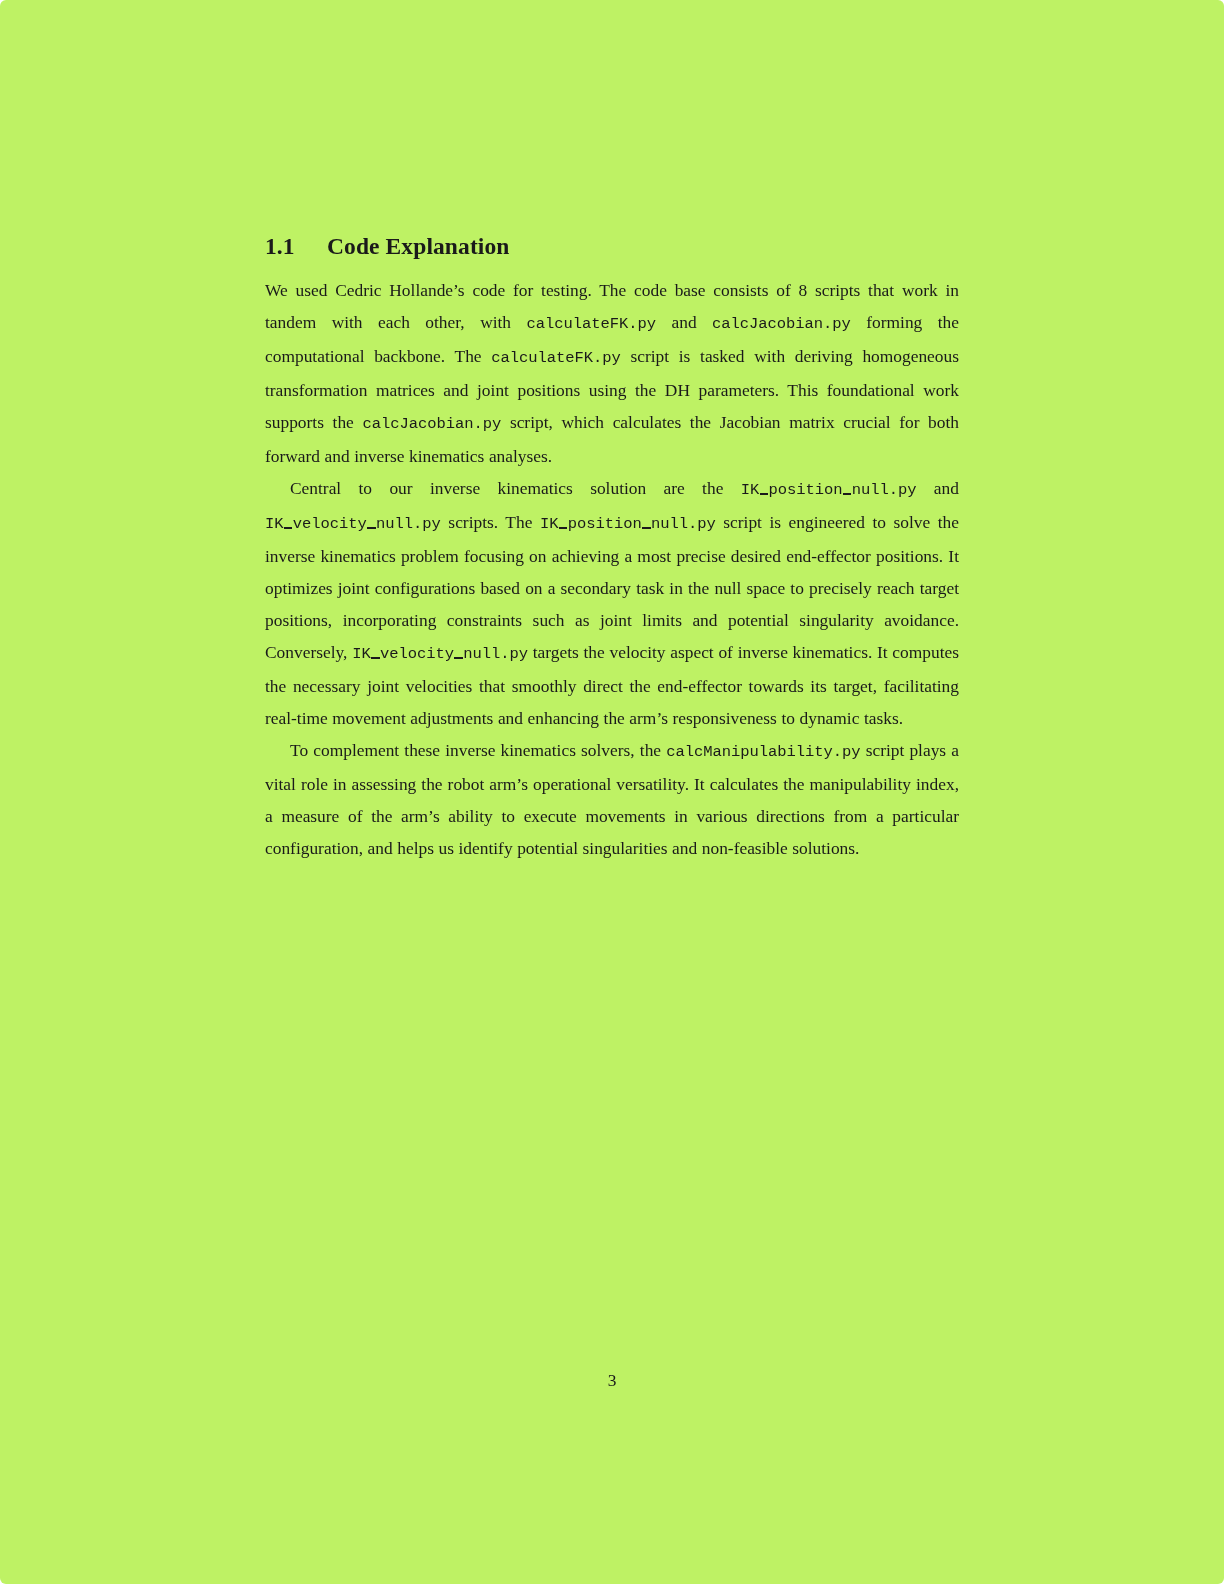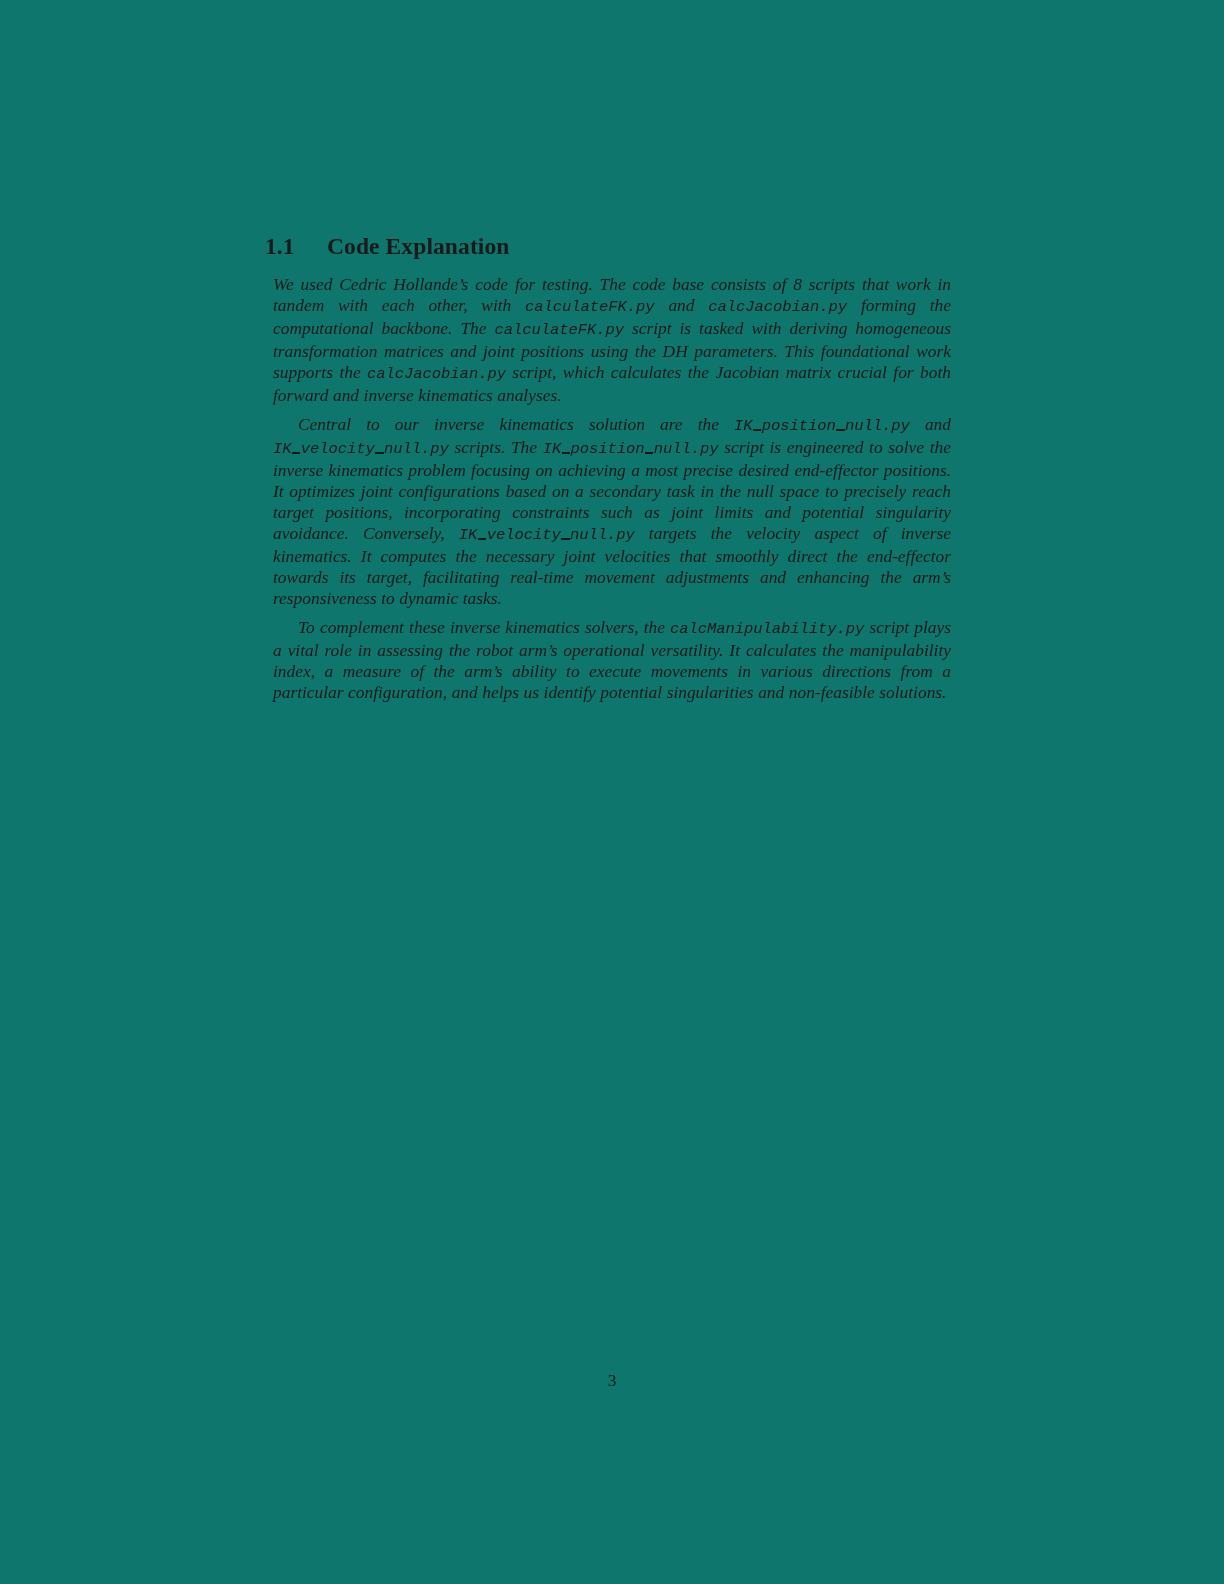--- a/index.html
+++ b/index.html
@@ -14,21 +14,22 @@
     position: relative;
     font-family: "Liberation Serif", "DejaVu Serif", serif;
     color: #1a1a1a;
     -webkit-font-smoothing: antialiased;
   }
 
   
   .page {
     position: absolute;
     inset: 0;
-    background: #0f766e;
+    background: #bef264;
+    border-radius: 6px;
   }
   .text-block {
     position: absolute;
     left: 265px;
     top: 232px;
     width: 694px;
   }
 
   
   .section-heading {
@@ -40,27 +41,26 @@
     white-space: nowrap;
   }
   .section-heading .sec-num {
     display: inline-block;
     min-width: 62px;
   }
 
   
   .body-par {
     font-size: 17.4px;
-    line-height: 21px;
+    line-height: 32px;
     text-align: justify;
     text-justify: inter-word;
-    margin: 8px;
+    margin: 0;
     hyphens: manual;
     word-spacing: 0.2px;
-    font-style: italic;
   }
   .body-par + .body-par {
     text-indent: 25px;
   }
 
   
   code.tt {
     font-family: "Liberation Mono", "DejaVu Sans Mono", monospace;
     font-size: 15.5px;
     letter-spacing: -0.05px;

